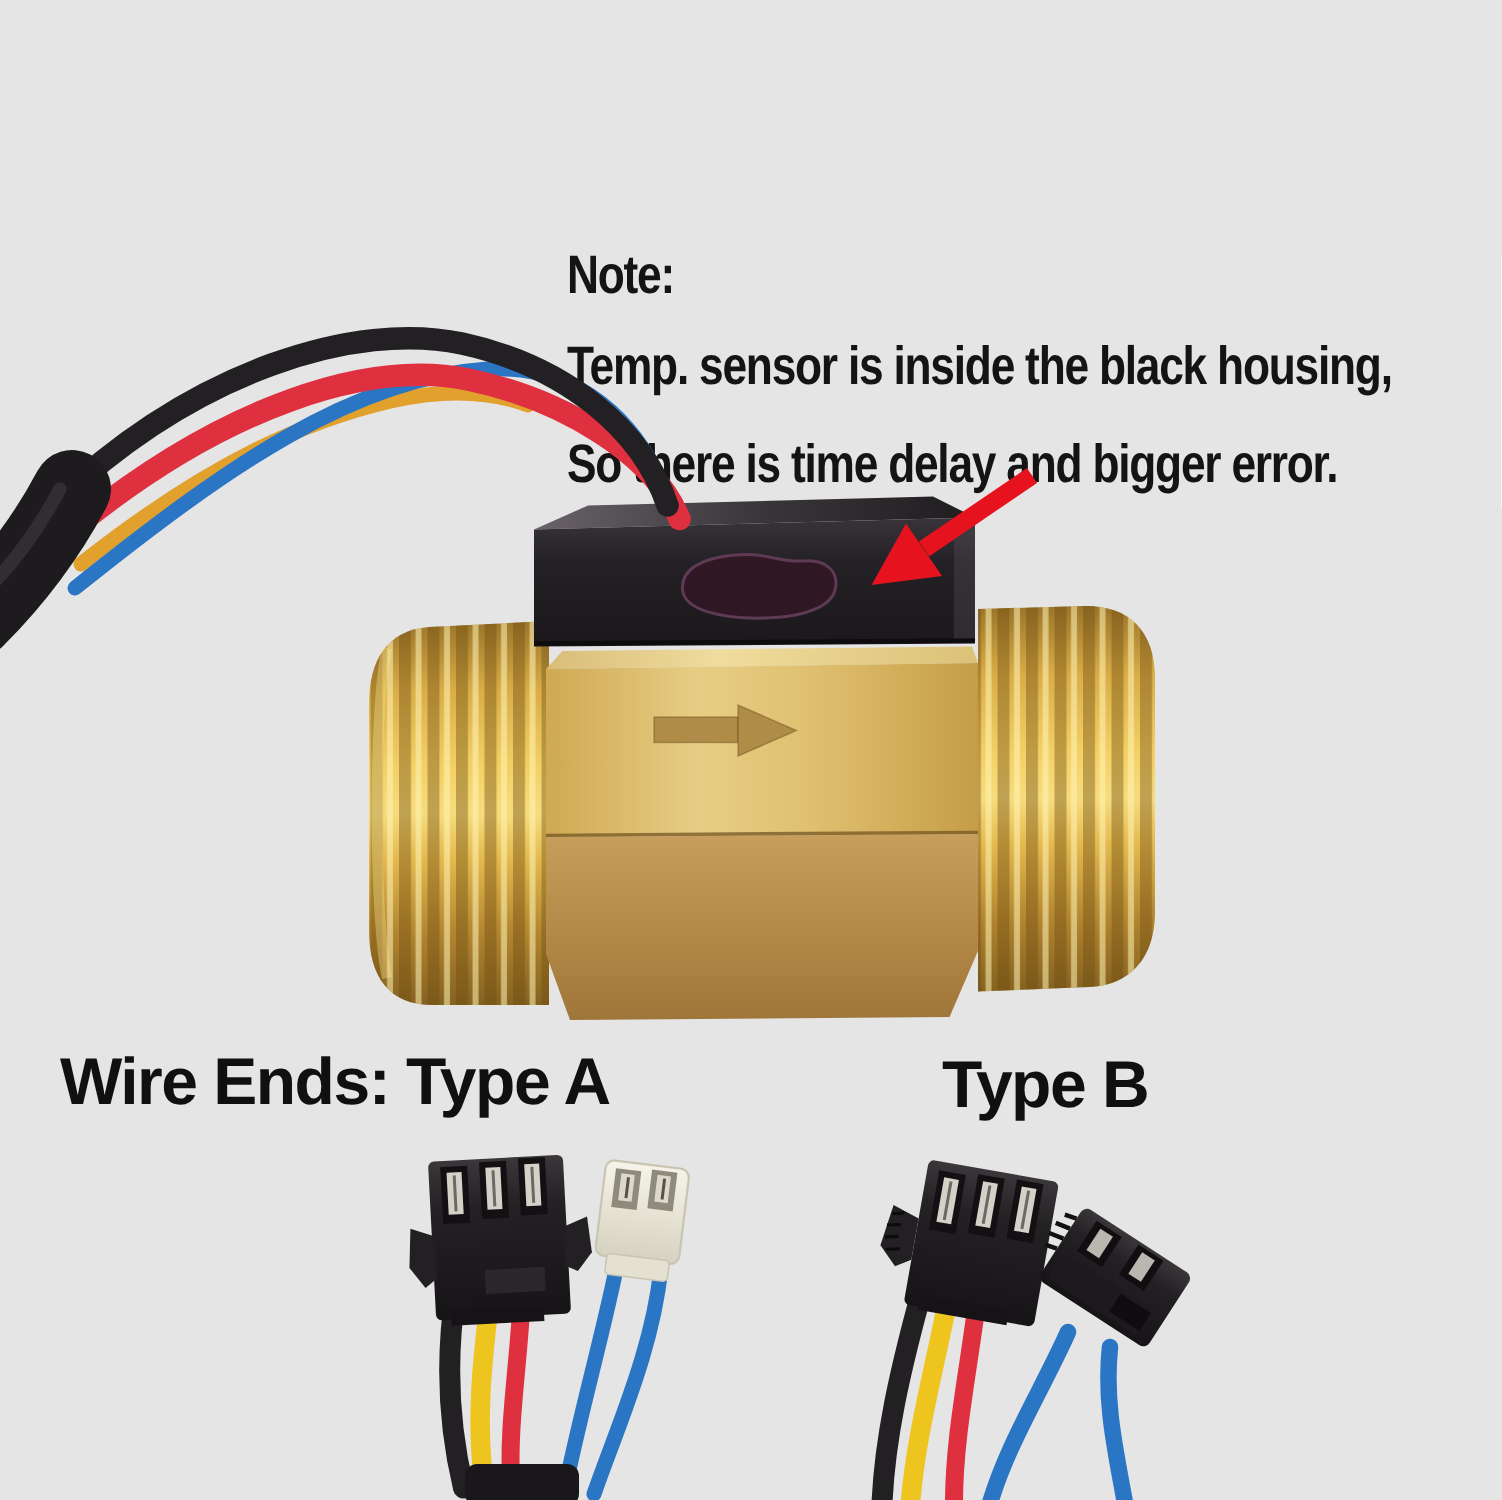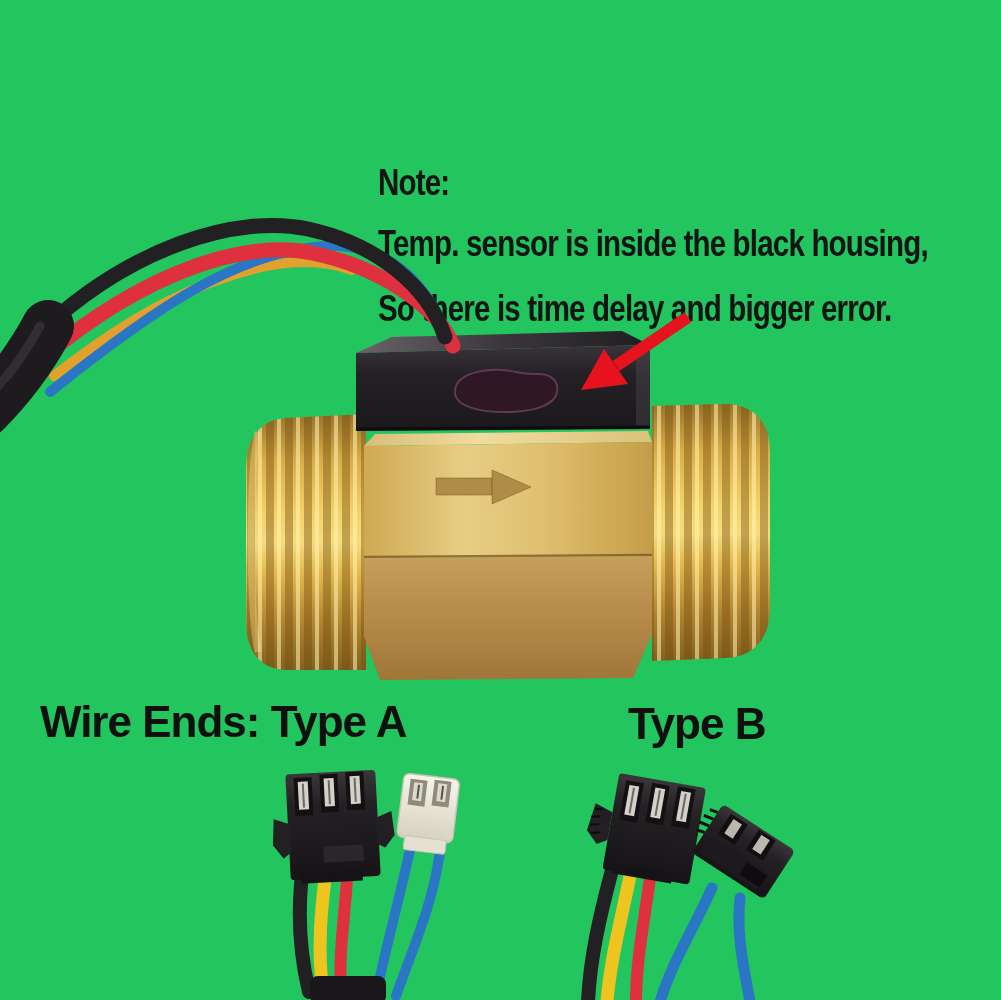--- a/index.html
+++ b/index.html
@@ -1,17 +1,17 @@
 <!DOCTYPE html>
 <html><head>
 <meta charset="utf-8">
 <style>
   html,body{margin:0;padding:0;background:#fff;}
   .page{
-    position:relative;width:1001px;height:1000px;background:#22c55e;
+    position:relative;width:1001px;height:1000px;background:#e5e5e5;
     overflow:hidden;font-family:"Liberation Sans",sans-serif;
   }
   .note-line{
     position:absolute;left:378px;white-space:nowrap;
     font-weight:700;font-size:36px;color:#141414;letter-spacing:-1px;
     transform:scaleX(0.82);transform-origin:left top;line-height:1.1;
   }
   .note-title{top:163px;}
   .note-l1{top:224px;}
   .note-l2{top:289px;}

